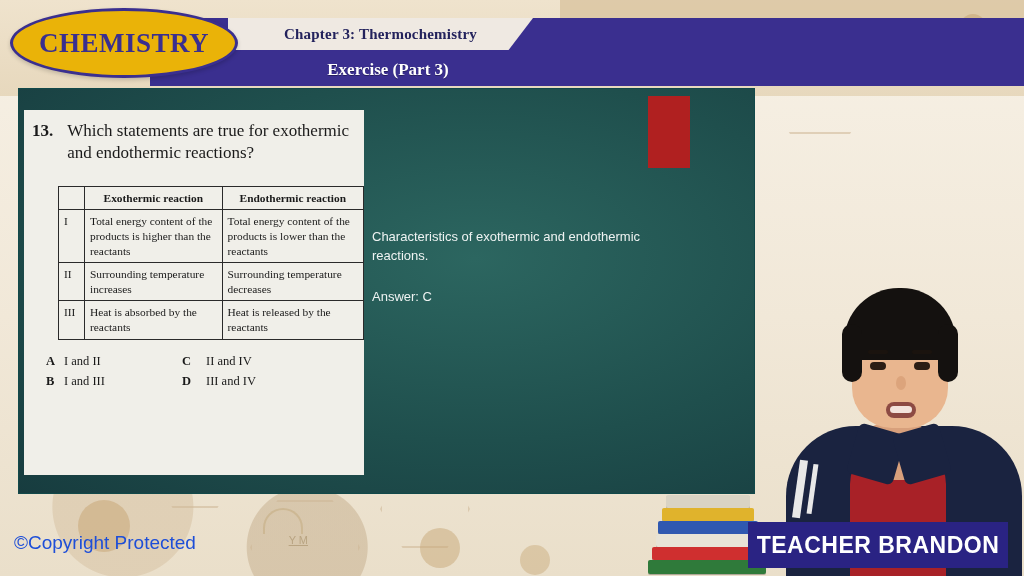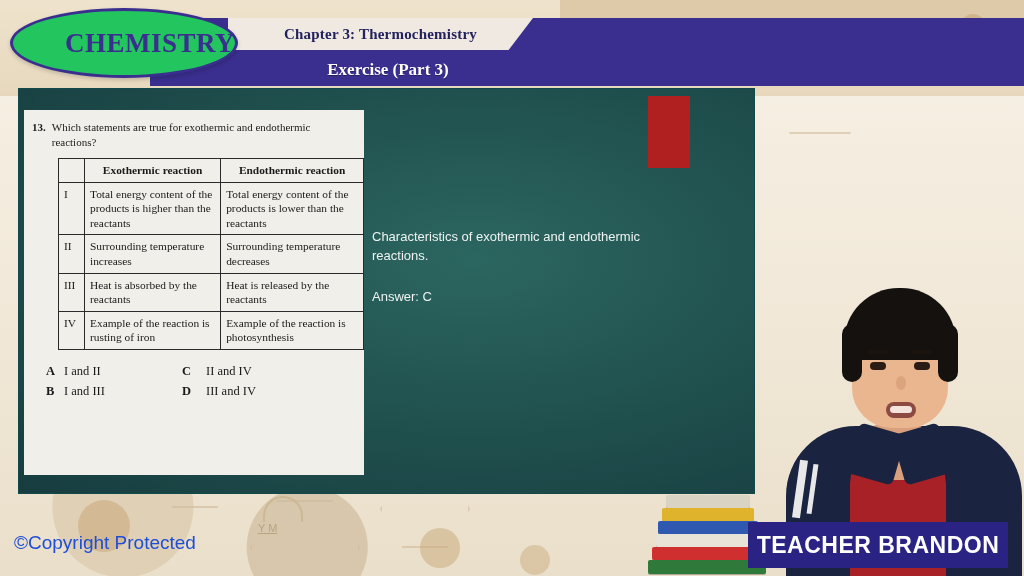--- a/index.html
+++ b/index.html
@@ -62,24 +62,24 @@
     position: absolute; top: 56px; left: 228px; width: 320px; height: 28px;
     color: #ffffff;
     font-family: "Liberation Serif", serif;
     font-size: 17px; font-weight: 700;
     display: flex; align-items: center; justify-content: center;
     text-shadow: 0 1px 0 rgba(0,0,0,.35);
   }
   #logo-oval {
     position: absolute; top: 8px; left: 10px;
     width: 228px; height: 70px;
-    background: #22c55e;
+    background: #eab308;
     border: 3px solid #3a2f8f;
     border-radius: 50%;
-    display: flex; align-items: center; justify-content: flex-end;
+    display: flex; align-items: center; justify-content: center;
     box-shadow: 0 2px 4px rgba(0,0,0,.18);
   }
   #logo-text {
     color: #3a2f8f;
     font-family: "Liberation Serif", serif;
     font-weight: 700; font-size: 27px;
     letter-spacing: .5px;
   }
 
   
@@ -97,26 +97,26 @@
 
   
   #qcard {
     position: absolute; top: 110px; left: 24px;
     width: 340px; height: 365px;
     background: #f0efe9;
     color: #1a1a1a;
     font-family: "Liberation Serif", serif;
     padding: 10px 12px 8px 8px;
   }
-  .q-head { display: flex; gap: 6px; font-size: 11px; line-height: 1.32; }
+  .q-head { display: flex; gap: 14px; font-size: 17px; line-height: 1.32; }
   .q-num { font-weight: 700; }
   .q-text b { font-weight: 400; }
 
   table.qtable {
-    margin-top: 9px;
+    margin-top: 21px;
     border-collapse: collapse;
     width: 306px;
     margin-left: 26px;
     font-size: 11.4px;
     line-height: 1.28;
   }
   table.qtable th, table.qtable td {
     border: 1px solid #2a2a2a;
     vertical-align: top;
     padding: 4px 5px;
@@ -222,23 +222,23 @@
   }
 
   
   #copyright {
     position: absolute; left: 14px; bottom: 22px;
     color: #1d4ed8;
     font-size: 19px;
     font-family: "Liberation Sans", sans-serif;
   }
   #watermark {
-    position: absolute; left: 258px; bottom: 22px;
+    position: absolute; left: 258px; bottom: 10px;
     width: 50px; height: 58px;
-    color: #b9a482; font-size: 11px; text-align: left;
+    color: #b9a482; font-size: 11px; text-align: right;
     line-height: 1.1;
     text-decoration: underline;
   }
   #watermark .ring {
     width: 40px; height: 26px; margin: 0 auto;
     border: 2px solid #cdb894; border-bottom: none;
     border-radius: 20px 20px 0 0;
   }
 </style>
 </head>
@@ -302,25 +302,20 @@
       <tr>
         <td class="rowlabel">II</td>
         <td>Surrounding temperature increases</td>
         <td>Surrounding temperature decreases</td>
       </tr>
       <tr>
         <td class="rowlabel">III</td>
         <td>Heat is absorbed by the reactants</td>
         <td>Heat is released by the reactants</td>
       </tr>
-      <tr>
-        <td class="rowlabel">IV</td>
-        <td>Example of the reaction is rusting of iron</td>
-        <td>Example of the reaction is photosynthesis</td>
-      </tr>
     </tbody>
   </table>
 
   <div class="answers">
     <div class="lbl">A</div>
     <div>I and II</div>
     <div class="lbl">C</div>
     <div>II and IV</div>
     <div class="lbl">B</div>
     <div>I and III</div>

